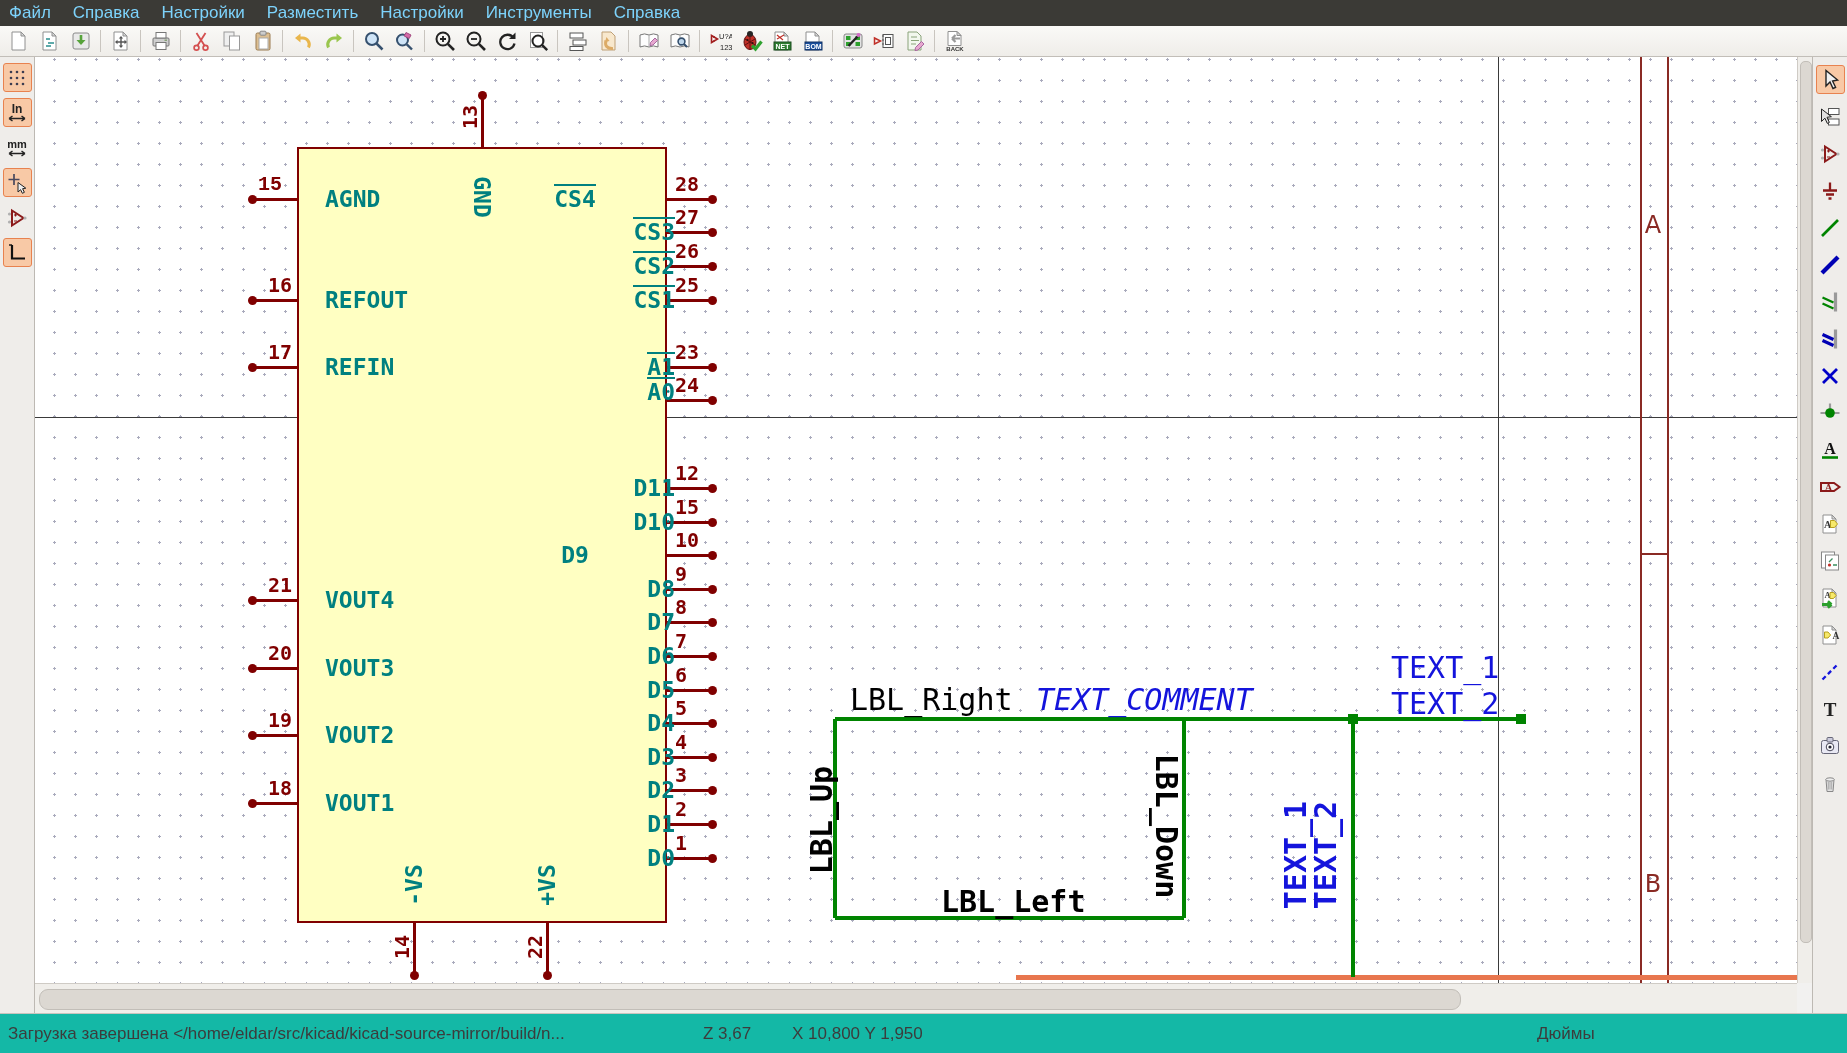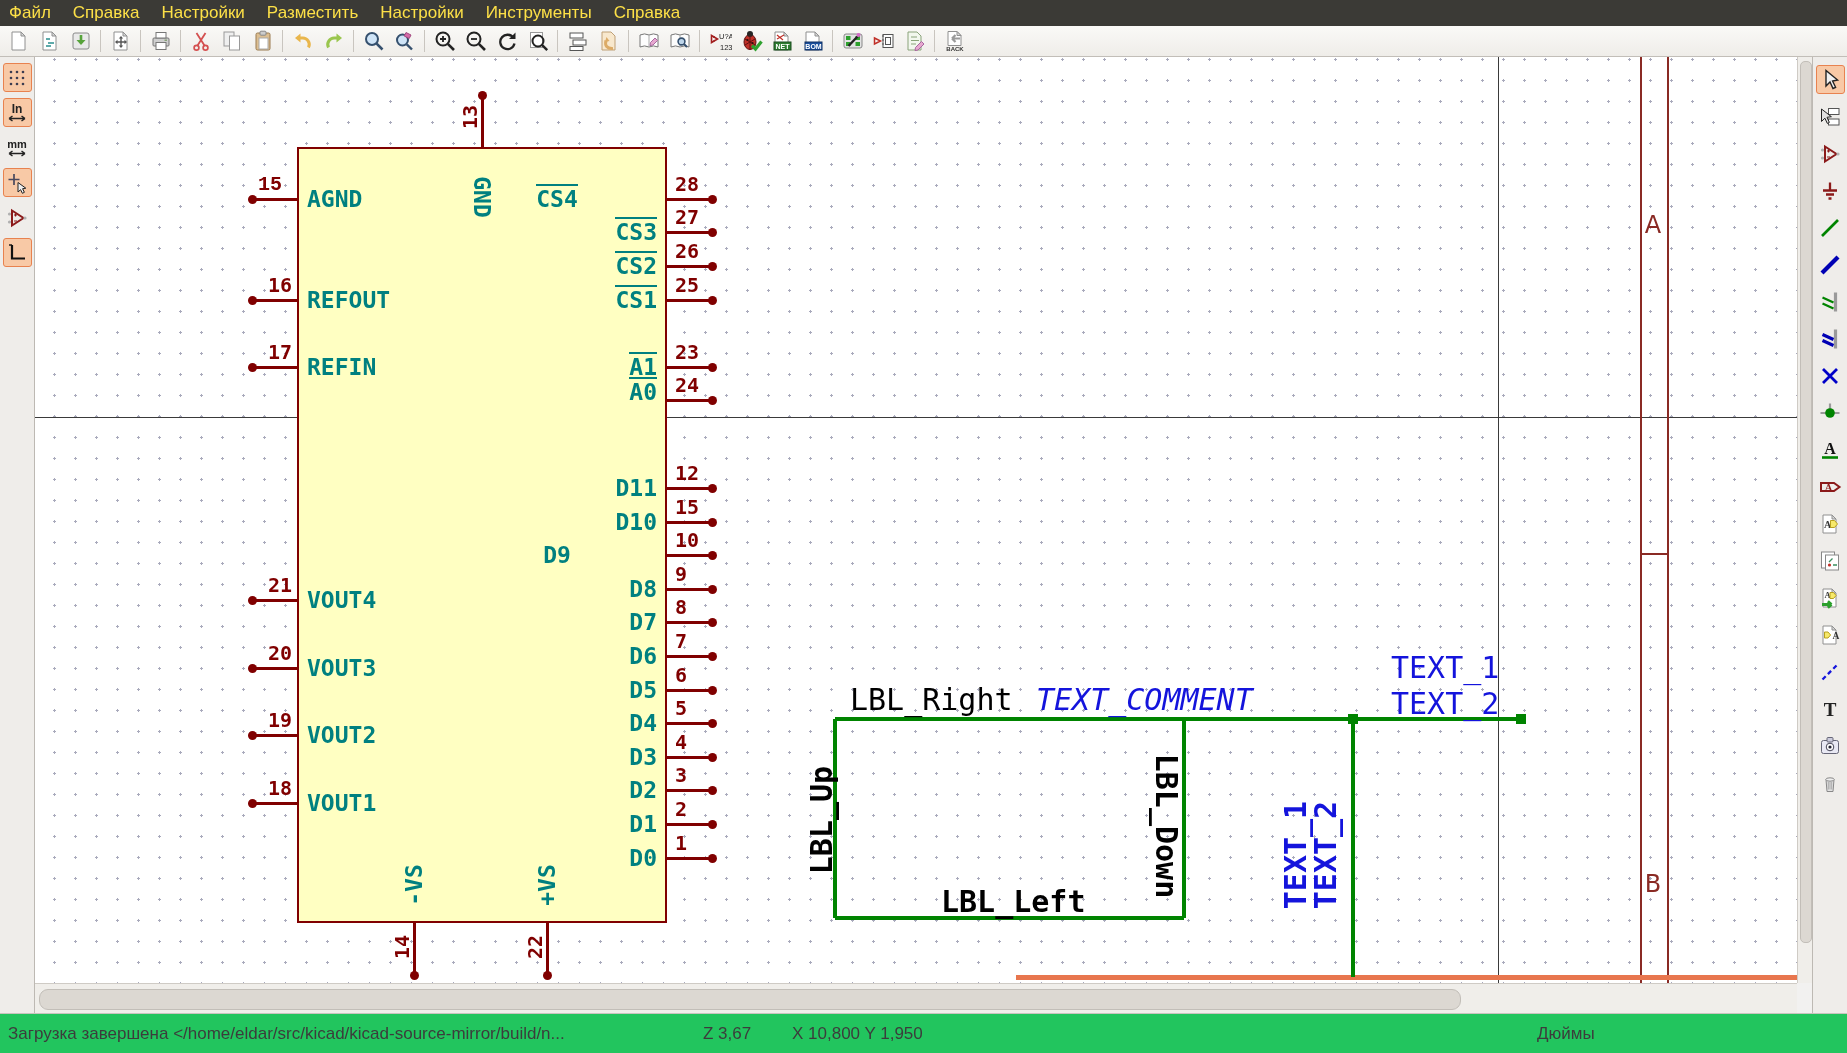--- a/index.html
+++ b/index.html
@@ -1,21 +1,21 @@
 <!DOCTYPE html>
 <html><head>
 <meta charset="utf-8">
 <style>
   html,body{margin:0;padding:0;background:#d8d4cf;}
   #app{position:relative;width:1847px;height:1053px;overflow:hidden;background:#F2F1F0;
        font-family:"Liberation Sans",sans-serif;}
   
   #menubar{position:absolute;left:0;top:0;width:100%;height:26px;background:#3B3A36;
            display:flex;align-items:center;}
-  .menu-item{color:#fde047;font-size:17px;padding:0 11px;height:26px;line-height:26px;cursor:default;}
+  .menu-item{color:#7dd3fc;font-size:17px;padding:0 11px;height:26px;line-height:26px;cursor:default;}
   .menu-item:first-child{padding-left:9px;}
   
   #toolbar{position:absolute;left:0;top:26px;width:100%;height:31px;
            background:linear-gradient(#FAF9F7,#EFEDE9);border-bottom:1px solid #C2BEB8;
            display:flex;align-items:center;padding-left:3px;box-sizing:border-box;}
   .tbtn{width:29px;height:28px;border:1px solid transparent;border-radius:3px;
         display:flex;align-items:center;justify-content:center;background:transparent;padding:0;margin:0 1px;}
   .tsep{width:1px;height:22px;background:#C9C5BF;margin:0 4px;}
   
   #left-tb{position:absolute;left:0;top:57px;width:35px;height:956px;background:#EFEDEA;
@@ -27,38 +27,38 @@
   #right-tb .sbtn{margin-top:8px;}
   .pressed{background:#F8C9A6;border:1px solid #E8824F;}
   
   #canvas{position:absolute;left:35px;top:57px;width:1762px;height:926px;background:#fff;overflow:hidden;
           background-image:radial-gradient(#A9AABC 1px,transparent 1.2px);
           background-size:21px 21px;background-position:9px 13px;}
   #comp-body{position:absolute;background:#FFFFC2;border:2.5px solid #800000;box-sizing:border-box;}
   .pin-stub{position:absolute;background:#800000;}
   .pin-dot{position:absolute;width:9px;height:9px;border-radius:50%;background:#800000;}
   .pin-num{position:absolute;color:#800000;font:bold 20px "DejaVu Sans Mono",monospace;height:23px;line-height:23px;}
-  .pin-name{position:absolute;color:#008080;font:600 23px "DejaVu Sans Mono",monospace;height:30px;line-height:30px;white-space:nowrap;}
+  .pin-name{position:absolute;color:#008080;font:600 23px "DejaVu Sans Mono",monospace;height:30px;line-height:30px;white-space:nowrap;margin-left:18px;}
   .bar{display:inline-block;border-top:2.5px solid #008080;padding-top:1px;line-height:1.05;}
   .vtext{position:absolute;white-space:nowrap;}
   .vtext>span{display:inline-block;}
   .wire{position:absolute;background:#008400;}
   .junction{position:absolute;width:10px;height:10px;background:#008400;}
   .sch-text{position:absolute;font:500 30px "DejaVu Sans Mono",monospace;white-space:nowrap;height:32px;line-height:32px;}
   .frame-line{position:absolute;background:#8A2A24;}
   .zone-letter{position:absolute;color:#8A2A24;font:24px "DejaVu Sans",sans-serif;transform:translate(-50%,-50%);}
   .crossh{position:absolute;background:#3a3a3a;}
   #page-edge{position:absolute;height:5px;background:#E8764E;}
   
   #hscroll{position:absolute;left:35px;top:983px;width:1762px;height:30px;background:#F0EEEA;border-top:1px solid #CFCBC5;}
   #hthumb{position:absolute;left:4px;top:5px;width:1420px;height:19px;background:#DCD8D2;border:1px solid #C2BEB8;border-radius:9px;}
   #vscroll{position:absolute;left:1797px;top:57px;width:15px;height:926px;background:#F0EEEA;border-left:1px solid #CFCBC5;box-sizing:border-box;}
   #vthumb{position:absolute;left:2px;top:4px;width:10px;height:880px;background:#DCD8D2;border:1px solid #C2BEB8;border-radius:5px;}
   
-  #statusbar{position:absolute;left:0;top:1013px;width:100%;height:40px;background:#22c55e;
+  #statusbar{position:absolute;left:0;top:1013px;width:100%;height:40px;background:#14b8a6;
              border-top:1px solid #C8C4BE;color:#3C3C3C;font-size:17px;}
   #statusbar div{position:absolute;top:0;height:40px;line-height:40px;white-space:nowrap;}
   .sb-msg{left:8px;}  .sb-z{left:703px;}  .sb-xy{left:792px;}  .sb-d{left:1070px;}  .sb-u{left:1537px;}
   svg{display:block;}
 </style>
 </head>
 <body>
 
 <div id="app">
   <div id="menubar">

